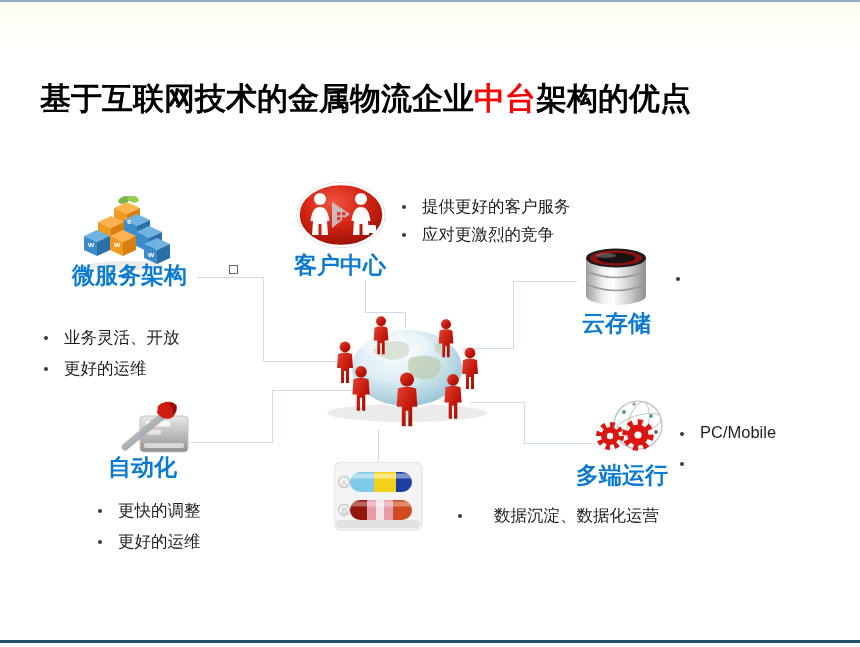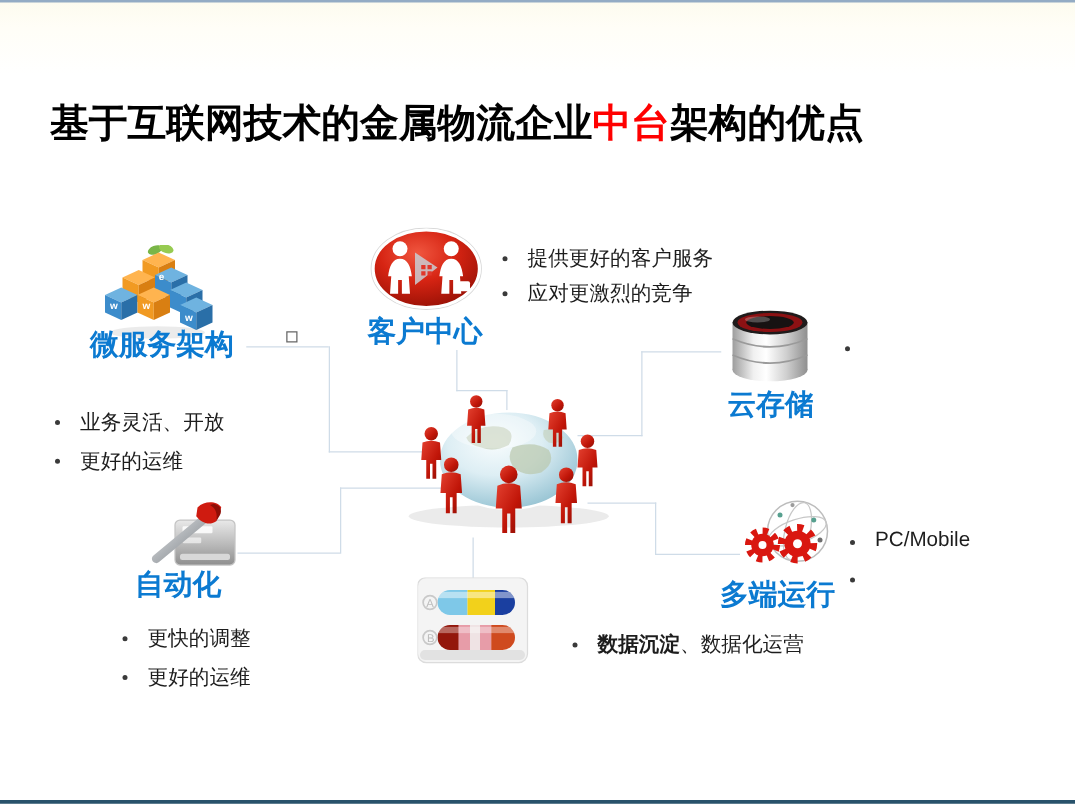--- a/index.html
+++ b/index.html
@@ -8,21 +8,21 @@
     font-family:"Liberation Sans","DejaVu Sans",sans-serif;
     background:linear-gradient(180deg,#fdfbee 0px,#fffef7 22px,#ffffff 60px);
   }
   .topline{position:absolute;left:0;top:0;width:860px;height:2px;background:#93abc4;}
   .bottombar{position:absolute;left:0;top:640px;width:860px;height:3px;background:#28526b;}
   .title{position:absolute;left:40px;top:78px;font-size:31px;font-weight:bold;color:#000;white-space:nowrap;letter-spacing:0px;}
   .title .hl{color:#ff0000;}
   .node-label{position:absolute;font-size:23px;font-weight:bold;color:#0b7ad1;white-space:nowrap;}
   .bullet{position:absolute;display:flex;align-items:flex-start;font-size:16.5px;color:#1d1d1d;white-space:nowrap;}
   .bullet .dot{width:4px;height:4px;border-radius:50%;background:#3a3a3a;margin:9px 16px 0 0;flex:none;}
-  .bullet .b{font-weight:bold;}
+  .bullet .b{font-weight:normal;margin-left:16px;}
   .conn{position:absolute;background:#cfdce8;}
   .handle{position:absolute;left:229px;top:265px;width:7px;height:7px;background:#fff;border:1px solid #666;}
   .icon{position:absolute;}
 </style>
 </head>
 <body>
 
 <div id="slide">
 
   <div class="topline"></div>

